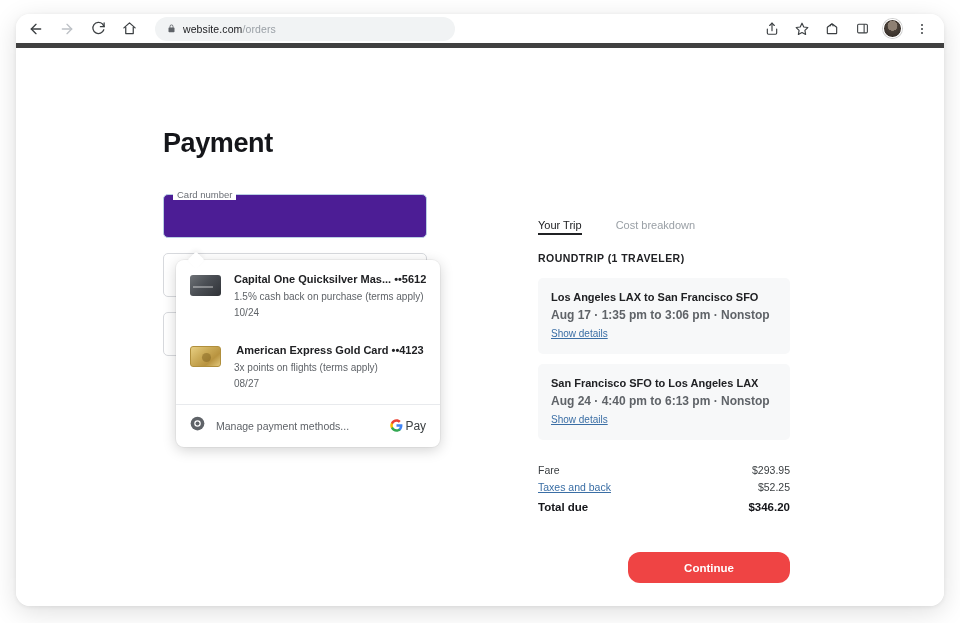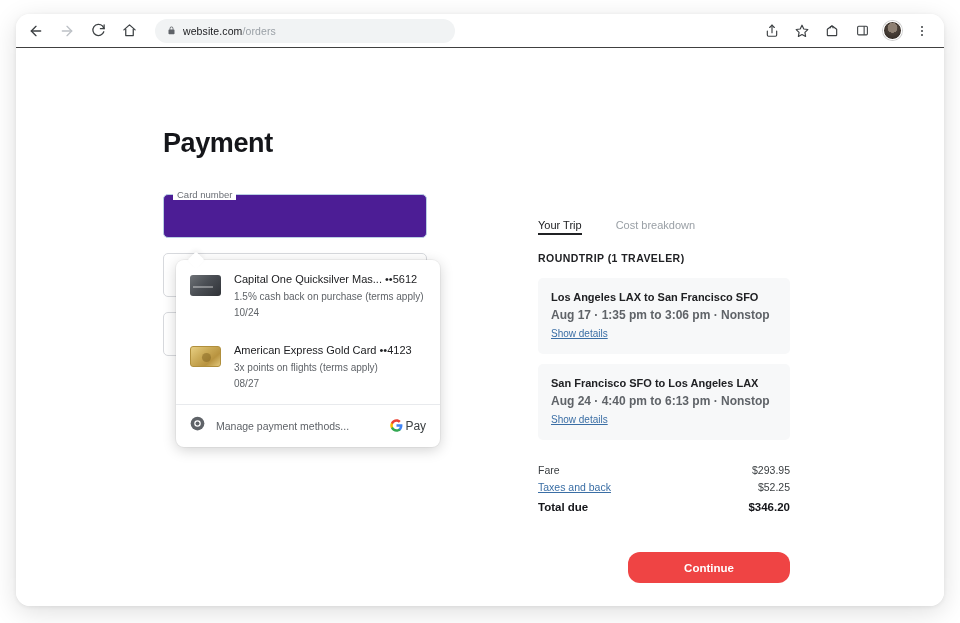--- a/index.html
+++ b/index.html
@@ -23,21 +23,21 @@
     border-radius: 14px;
     box-shadow: 0 6px 26px rgba(0,0,0,0.13), 0 1px 4px rgba(0,0,0,0.07);
     overflow: hidden;
   }
 
   .toolbar {
     position: relative;
     height: 34px;
     width: 100%;
     background: #ffffff;
-    border-bottom: 1px solid #404040;
+    border-bottom: 5px solid #404040;
     display: flex;
     align-items: center;
   }
 
   .nav-icons {
     display: flex;
     align-items: center;
     gap: 3px;
     padding-left: 6px;
   }
@@ -194,23 +194,24 @@
     left: 11px; top: 6px;
     width: 9px; height: 9px;
     border-radius: 50%;
     background: rgba(120,92,26,0.45);
   }
 
   .af-lines { flex: 1; min-width: 0; }
   .af-title {
     font-size: 11px;
     color: #202124;
-    font-weight: 400;
+    font-weight: 700;
     line-height: 15px;
     white-space: nowrap;
+    text-align: center;
   }
   .af-sub {
     font-size: 10px;
     color: #5f6368;
     line-height: 15px;
     margin-top: 2px;
     white-space: nowrap;
   }
   .af-exp {
     font-size: 10px;

